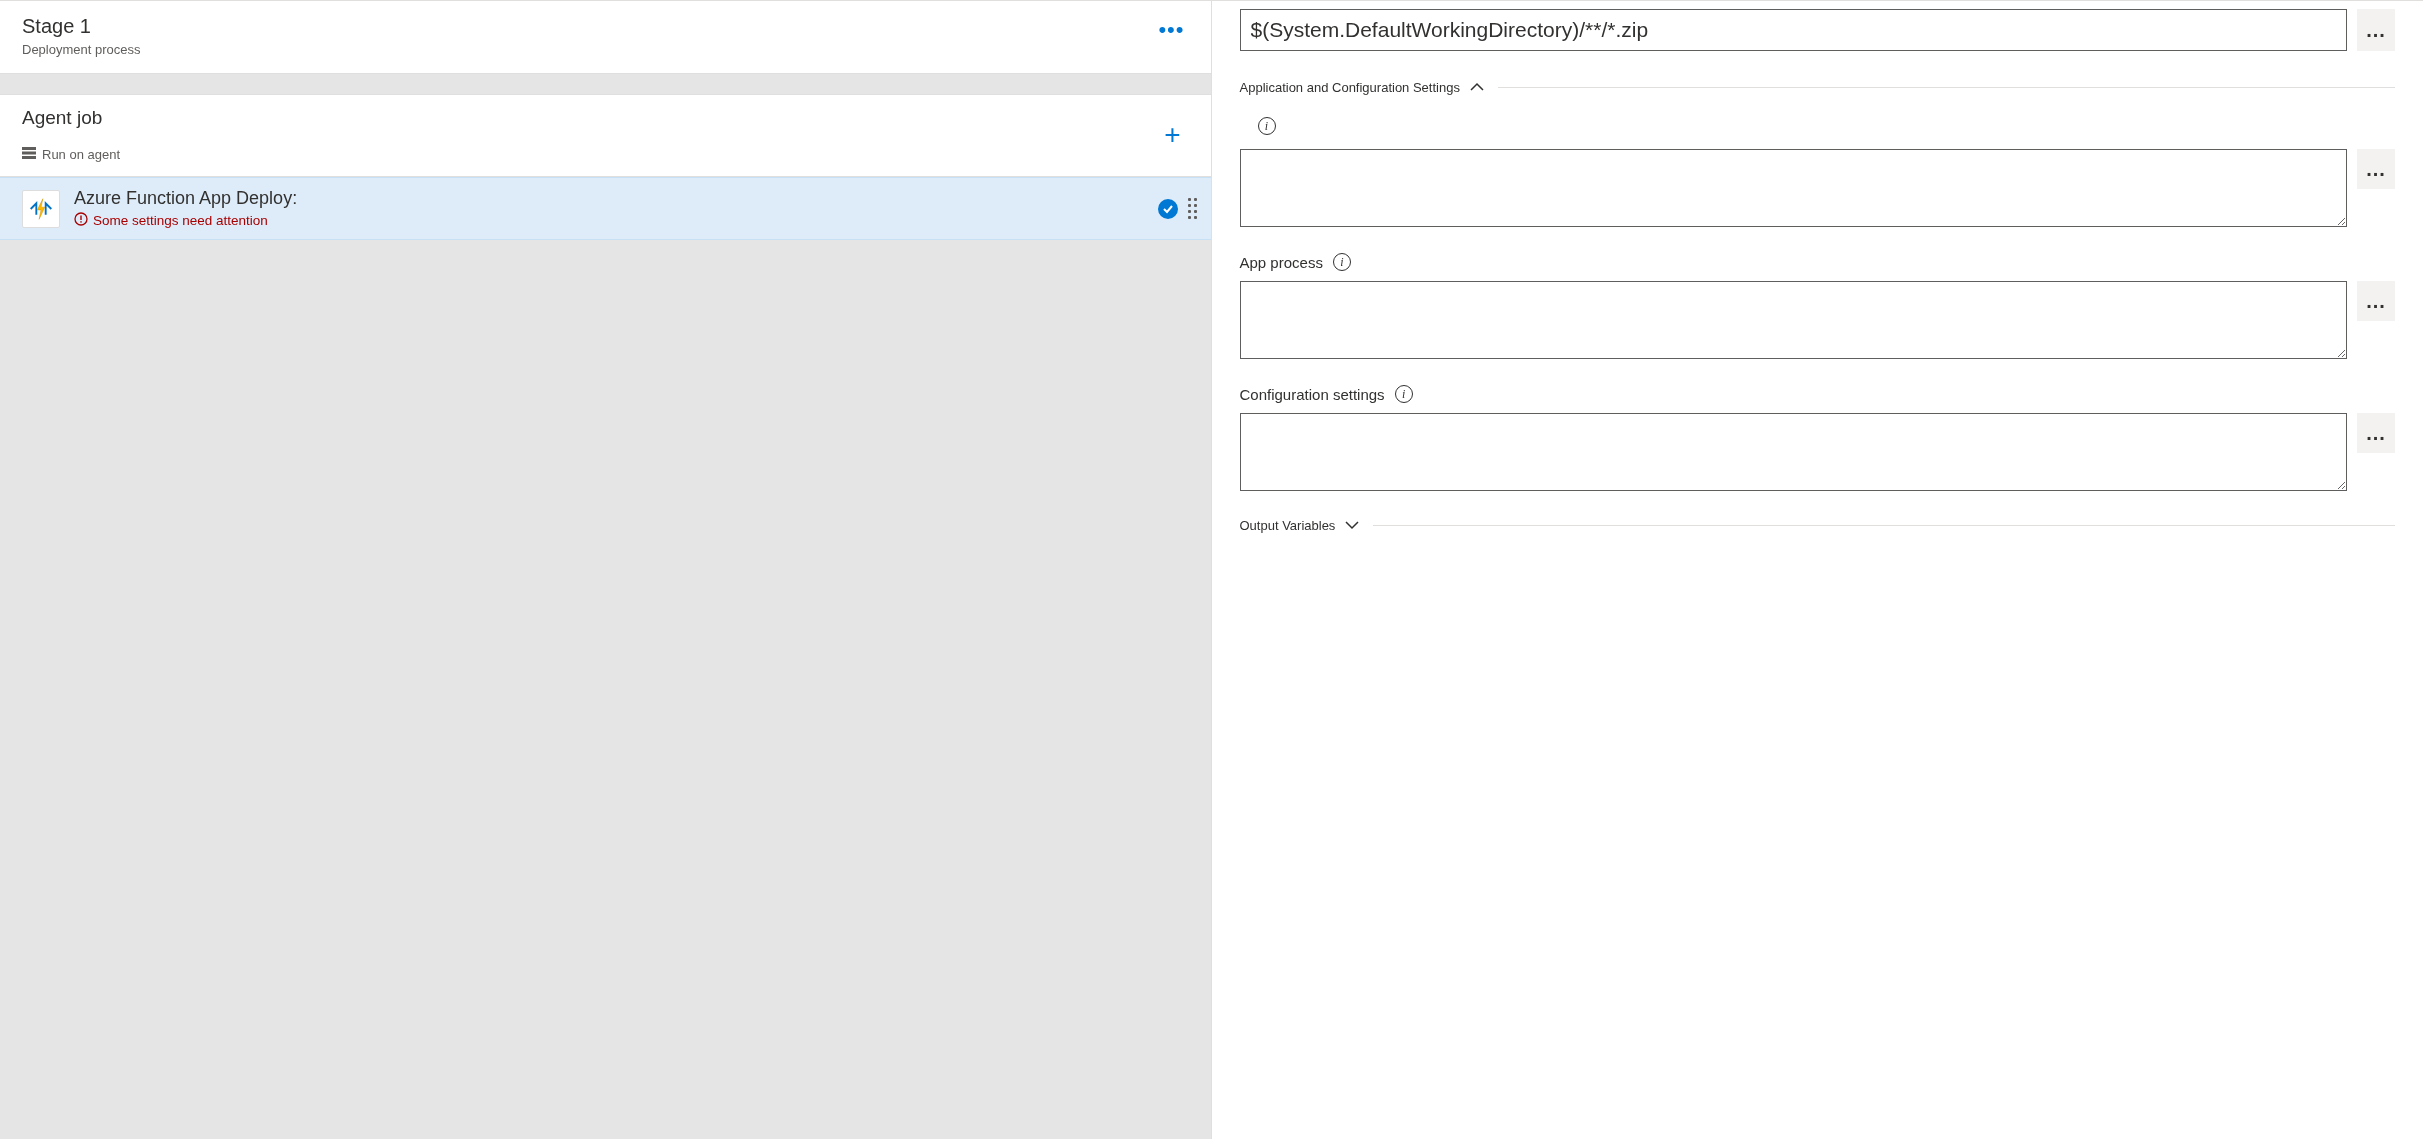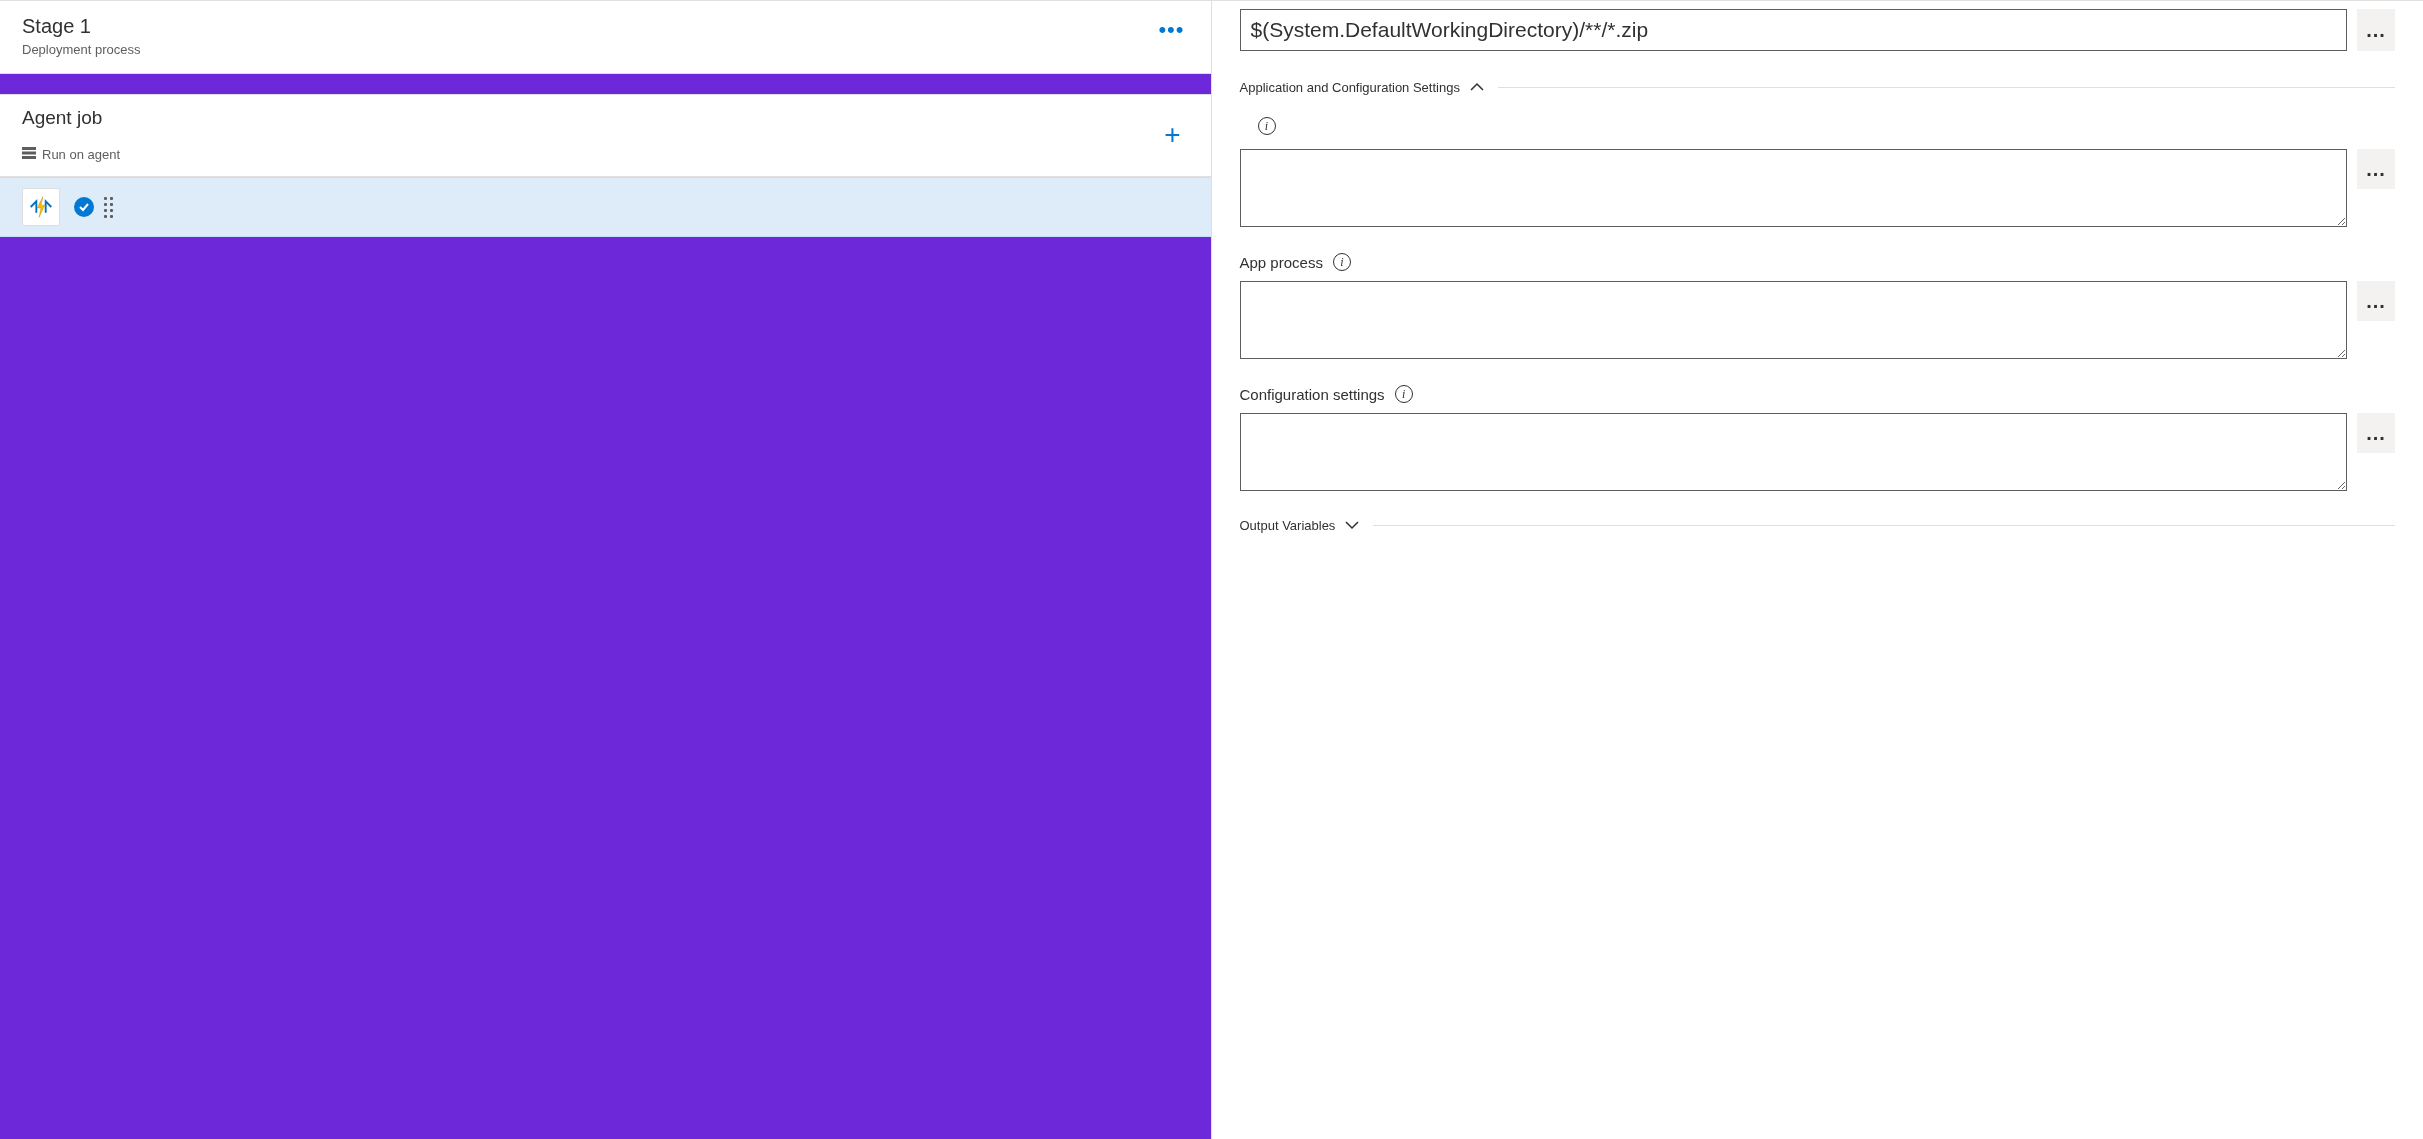--- a/index.html
+++ b/index.html
@@ -12,21 +12,21 @@
   }
   .app {
     display: flex;
     width: 100%;
     height: 100%;
     border-top: 1px solid #e1dfdd;
   }
   
   .left-pane {
     width: 50%;
-    background: #6d28d9;
+    background: #e5e5e5;
     border-right: 1px solid #e1dfdd;
     display: flex;
     flex-direction: column;
   }
   .stage-header {
     background: #fff;
     border-bottom: 1px solid #e1dfdd;
     padding: 14px 20px 16px 22px;
     display: flex;
     align-items: flex-start;
@@ -191,20 +191,33 @@
     </div>
 
     <div class="task-row">
       <div class="task-icon">
         <svg width="30" height="30" viewBox="0 0 32 32">
           <polyline points="5,16 11,10 11,22" fill="none" stroke="#0072c6" stroke-width="2"></polyline>
           <polyline points="27,16 21,10 21,22" fill="none" stroke="#0072c6" stroke-width="2"></polyline>
           <path d="M18 5 L12 17 L16 17 L14 27 L20 14 L16 14 Z" fill="#ffb900" stroke="#cc8f00" stroke-width="0.5"></path>
         </svg>
       </div>
+      <div class="task-text">
+        <div class="task-title">Azure Function App Deploy:</div>
+        <div class="task-warn">
+          <span>
+            <svg width="14" height="14" viewBox="0 0 14 14">
+                <circle cx="7" cy="7" r="6" fill="none" stroke="#a80000" stroke-width="1.3"></circle>
+                <rect x="6.3" y="3.5" width="1.4" height="4.5" fill="#a80000"></rect>
+                <rect x="6.3" y="9.2" width="1.4" height="1.4" fill="#a80000"></rect>
+              </svg>
+          </span>
+          <span>Some settings need attention</span>
+        </div>
+      </div>
       <div class="task-right">
         <div class="check-circle">
           <svg viewBox="0 0 12 12">
               <path d="M2 6 L5 9 L10 3" fill="none" stroke="#fff" stroke-width="2"></path>
             </svg>
         </div>
         <div class="drag-handle">
           <span></span>
             <span></span>
             <span></span>

